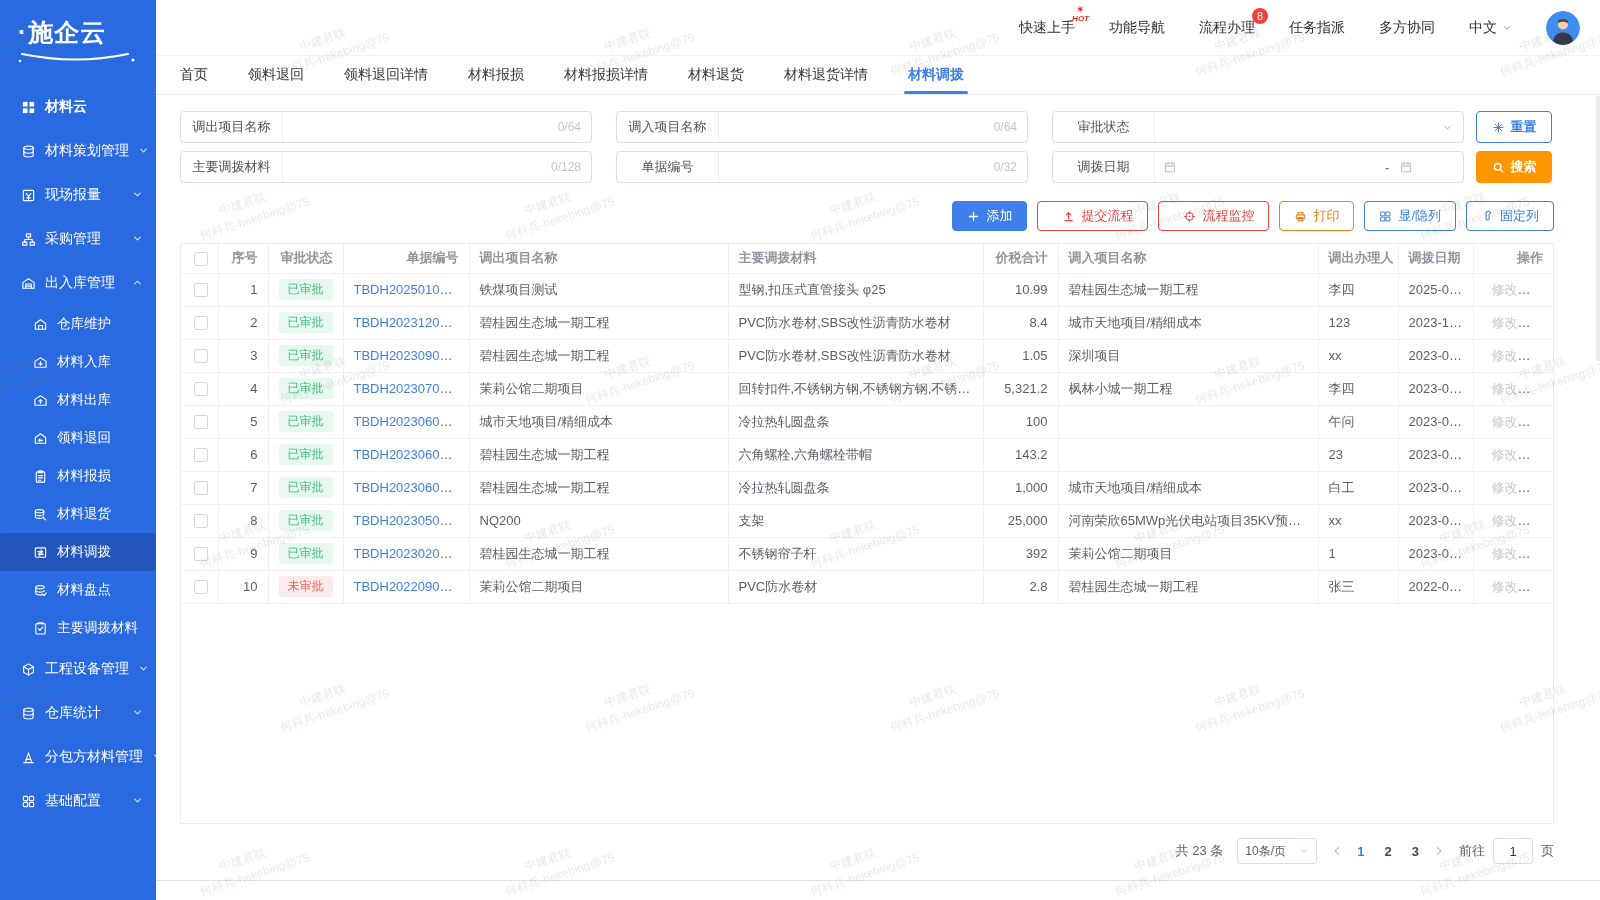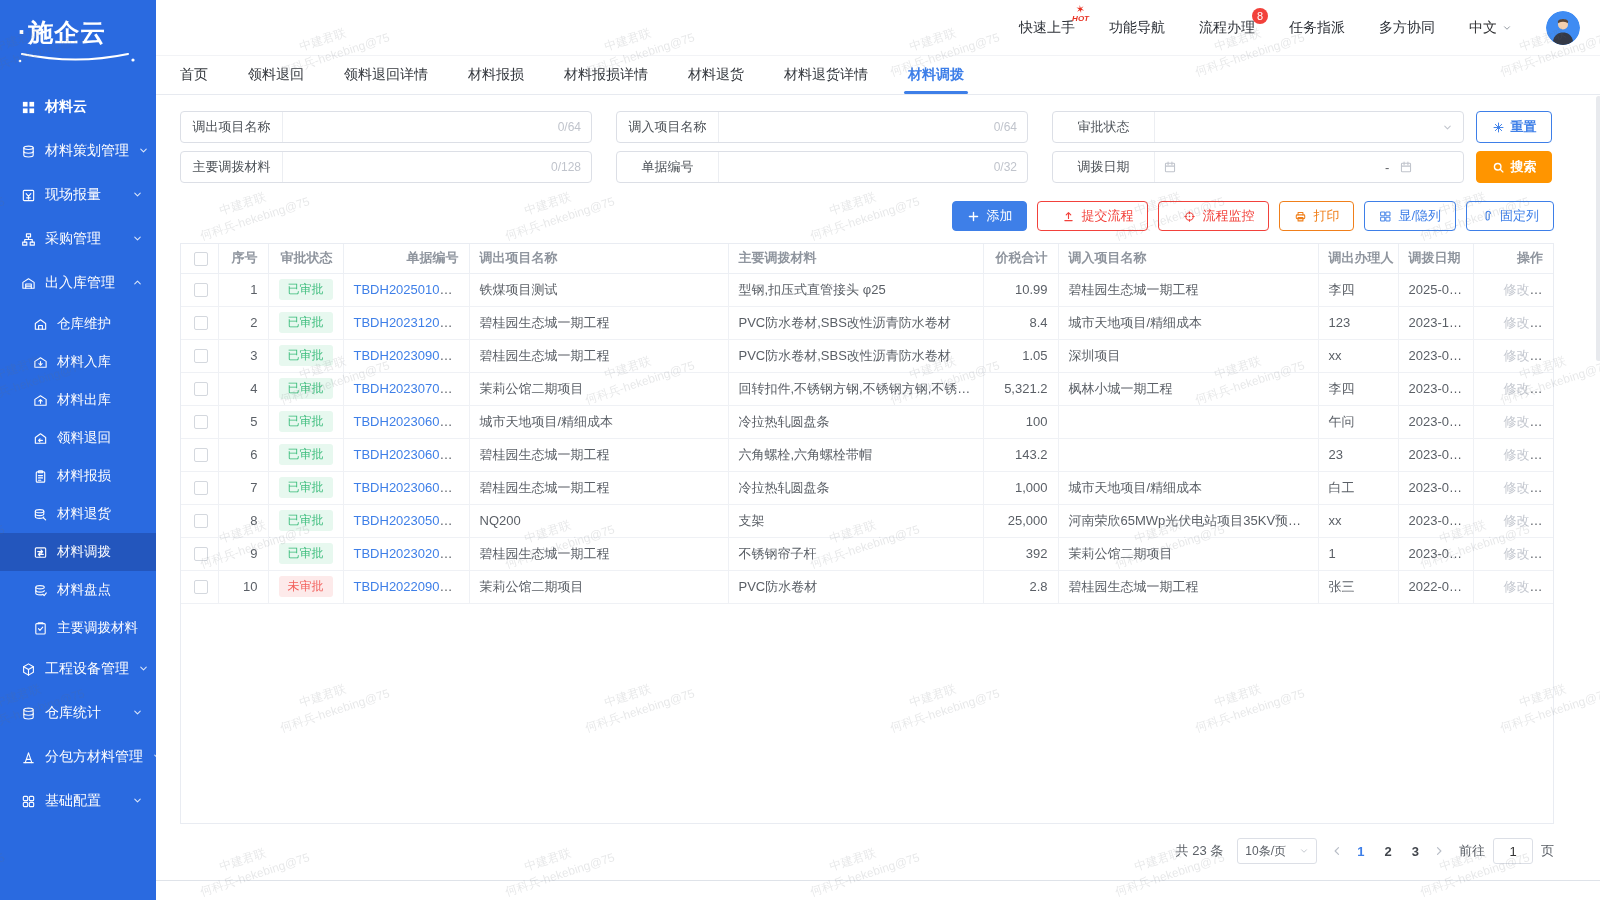--- a/index.html
+++ b/index.html
@@ -71,21 +71,21 @@
   table { width:100%; border-collapse:collapse; table-layout:fixed; }
   th { height:29px; font-size:13px; color:#8f959e; font-weight:bold; border-bottom:1px solid #eceff4; border-right:1px solid #eceff4; padding:0 10px; text-align:left; white-space:nowrap; overflow:hidden; }
   td { height:33px; font-size:13px; color:#5a5f66; border-bottom:1px solid #eff1f5; border-right:1px solid #eff1f5; padding:0 10px; white-space:nowrap; overflow:hidden; text-overflow:ellipsis; }
   th:last-child, td:last-child { border-right:none; }
   .t-c { text-align:right; } .t-r { text-align:right; }
   .chk { display:inline-block; width:14px; height:14px; border:1px solid #d4d8de; border-radius:2px; background:#fff; cursor:pointer; vertical-align:middle; }
   .badge { display:inline-block; font-size:12px; padding:3px 9px; border-radius:3px; line-height:1.2; }
   .badge.approved { color:#3dbd7d; background:#e7f8ef; }
   .badge.unapproved { color:#f2605c; background:#fdeaea; }
   .doclink { color:var(--primary,#3e7fe8); cursor:pointer; }
-  .op { color:#c3c7cf; margin-left:20px; cursor:pointer; }
+  .op { color:#c3c7cf; margin-left:8px; cursor:pointer; }
 
   
   .pager { display:flex; align-items:center; justify-content:flex-end; gap:14px; padding:14px 48px 0 24px; font-size:13px; color:#5a5f66; }
   .psize { display:flex; align-items:center; justify-content:space-between; width:80px; height:26px; border:1px solid #dcdfe6; border-radius:3px; padding:0 7px; font-size:12px; color:#5a5f66; cursor:pointer; }
   .psize svg { width:10px; height:10px; color:#c0c4cc; }
   .parrow { color:#b9bec7; display:flex; cursor:pointer; }
   .parrow svg { width:12px; height:12px; }
   .pages { display:flex; gap:20px; font-weight:bold; }
   .pageno { cursor:pointer; color:#42464d; }
   .pageno.active { color:var(--primary,#3e7fe8); }

